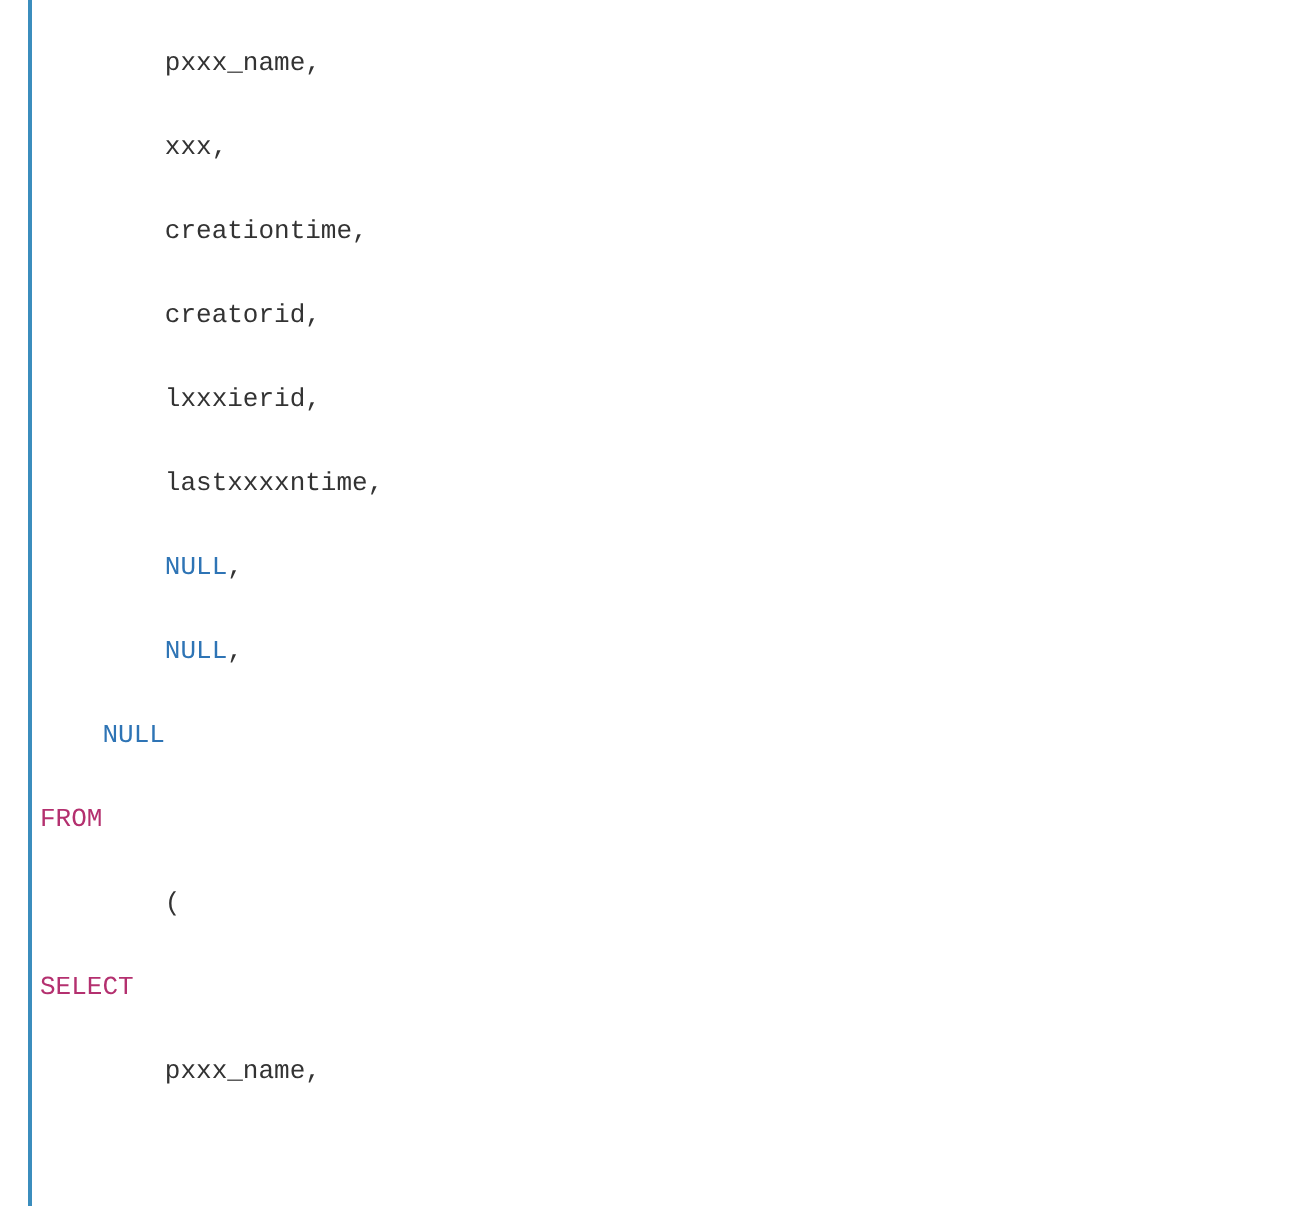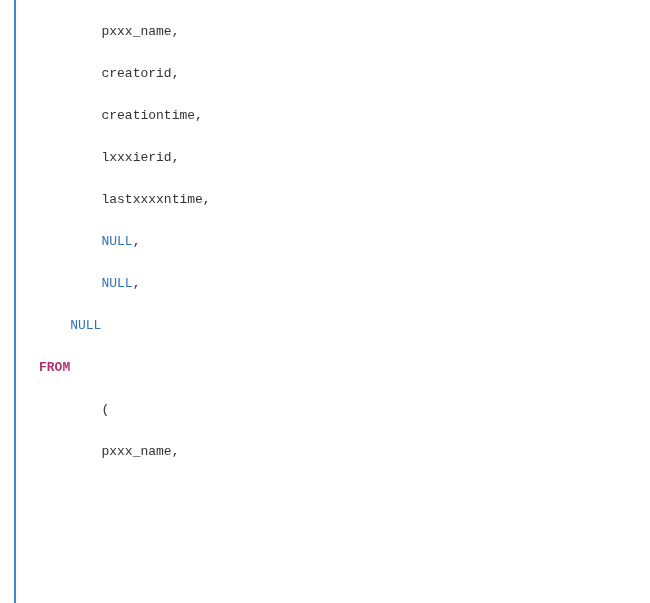--- a/index.html
+++ b/index.html
@@ -14,41 +14,42 @@
   .code-container {
     border-left: 2px solid #3b8dbd;
     padding: 0 0 10px 0;
     margin-left: 14px;
     white-space: pre;
     overflow-x: hidden;
   }
   .line {
     display: block;
     padding-left: 4px;
-    margin-left: 19px;
   }
   .kw-null { color: #2e74b5; }
-  .kw-sql  { color: #b4306f; font-weight: bold; }
+  .kw-sql  { color: #b4306f; }
   .punct   { color: #333333; }
   .ident   { color: #333333; }
 </style>
 </head>
 <body>
 
 <div class="code-container">
 <span class="line"><span>        </span><span class="ident">pxxx_name</span><span class="punct">,</span></span>
+<span class="line"><span>        </span><span class="ident">xxx</span><span class="punct">,</span></span>
+<span class="line"><span>        </span><span class="ident">creationtime</span><span class="punct">,</span></span>
 <span class="line"><span>        </span><span class="ident">creatorid</span><span class="punct">,</span></span>
-<span class="line"><span>        </span><span class="ident">creationtime</span><span class="punct">,</span></span>
 <span class="line"><span>        </span><span class="ident">lxxxierid</span><span class="punct">,</span></span>
 <span class="line"><span>        </span><span class="ident">lastxxxxntime</span><span class="punct">,</span></span>
 <span class="line"><span>        </span><span class="kw-null">NULL</span><span class="punct">,</span></span>
 <span class="line"><span>        </span><span class="kw-null">NULL</span><span class="punct">,</span></span>
 <span class="line"><span>    </span><span class="kw-null">NULL</span></span>
 <span class="line"><span class="kw-sql">FROM</span></span>
 <span class="line"><span>        </span><span class="punct">(</span></span>
+<span class="line"><span class="kw-sql">SELECT</span></span>
 <span class="line"><span>        </span><span class="ident">pxxx_name</span><span class="punct">,</span></span>
 
 
 
 
 
 
 
 
 

